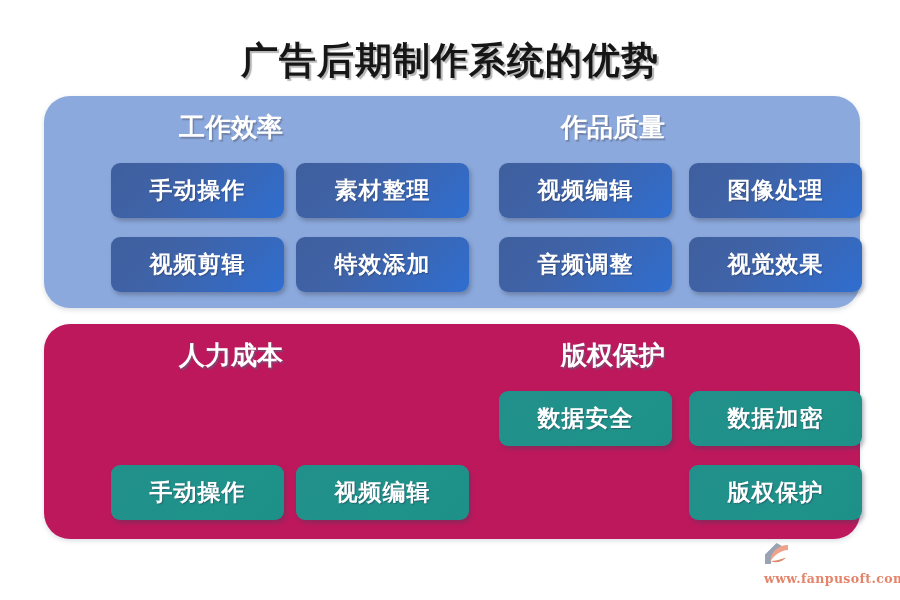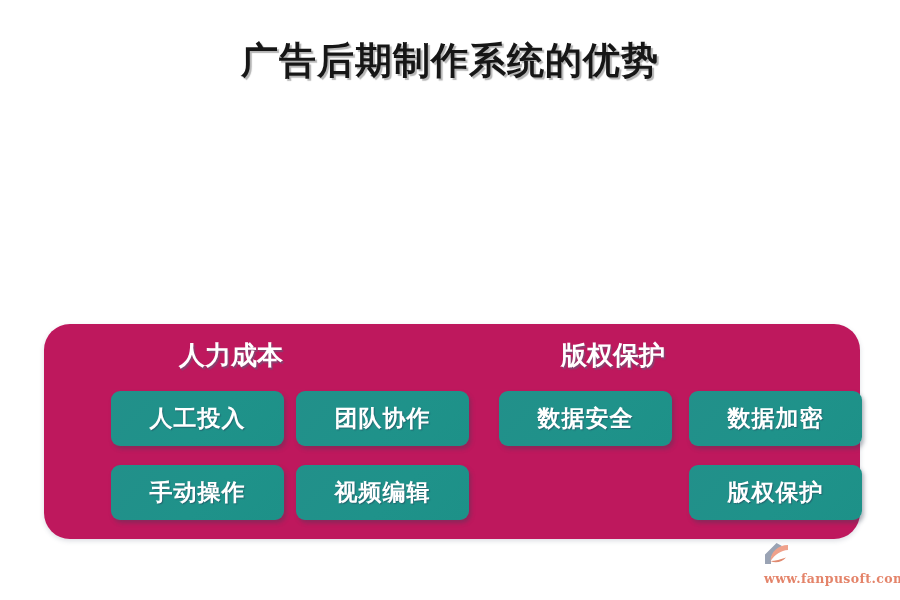--- a/index.html
+++ b/index.html
@@ -150,29 +150,43 @@
     white-space: nowrap;
   }
 </style>
 </head>
 <body>
 
 <div class="page">
 
   <div class="title">广告后期制作系统的优势</div>
 
+  <div class="panel panel-blue">
+
+    <div class="col-head left">工作效率</div>
+
+    <div class="col-head right">作品质量</div>
+
+    <div class="box box-blue c1 r1">手动操作</div>
+    <div class="box box-blue c2 r1">素材整理</div>
+    <div class="box box-blue c1 r2">视频剪辑</div>
+    <div class="box box-blue c2 r2">特效添加</div>
+
+    <div class="box box-blue c3 r1">视频编辑</div>
+    <div class="box box-blue c4 r1">图像处理</div>
+    <div class="box box-blue c3 r2">音频调整</div>
+    <div class="box box-blue c4 r2">视觉效果</div>
+  </div>
 
   <div class="panel panel-grey">
 
     <div class="col-head left">人力成本</div>
 
     <div class="col-head right">版权保护</div>
 
-    <div class="box box-green c1 r1">人工投入</div>
-    <div class="box box-green c2 r1">团队协作</div>
     <div class="box box-green c1 r2">手动操作</div>
     <div class="box box-green c2 r2">视频编辑</div>
 
     <div class="box box-green c3 r1">数据安全</div>
     <div class="box box-green c4 r1">数据加密</div>
     <div class="box box-green c4 r2">版权保护</div>
   </div>
 
   <div class="logo">
     <div class="logo-row">

